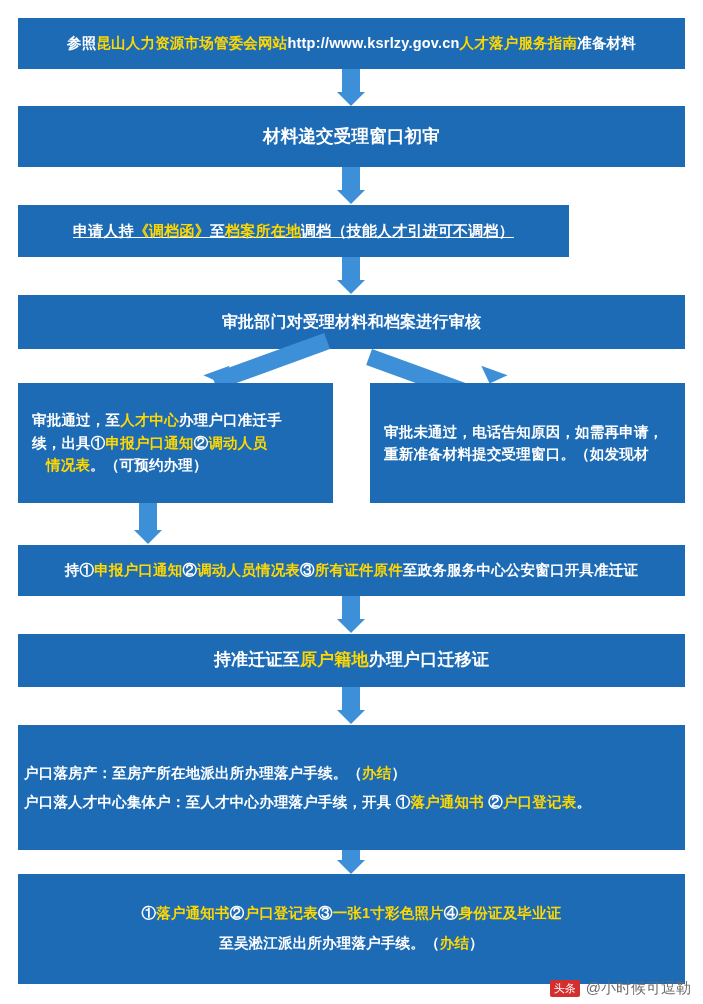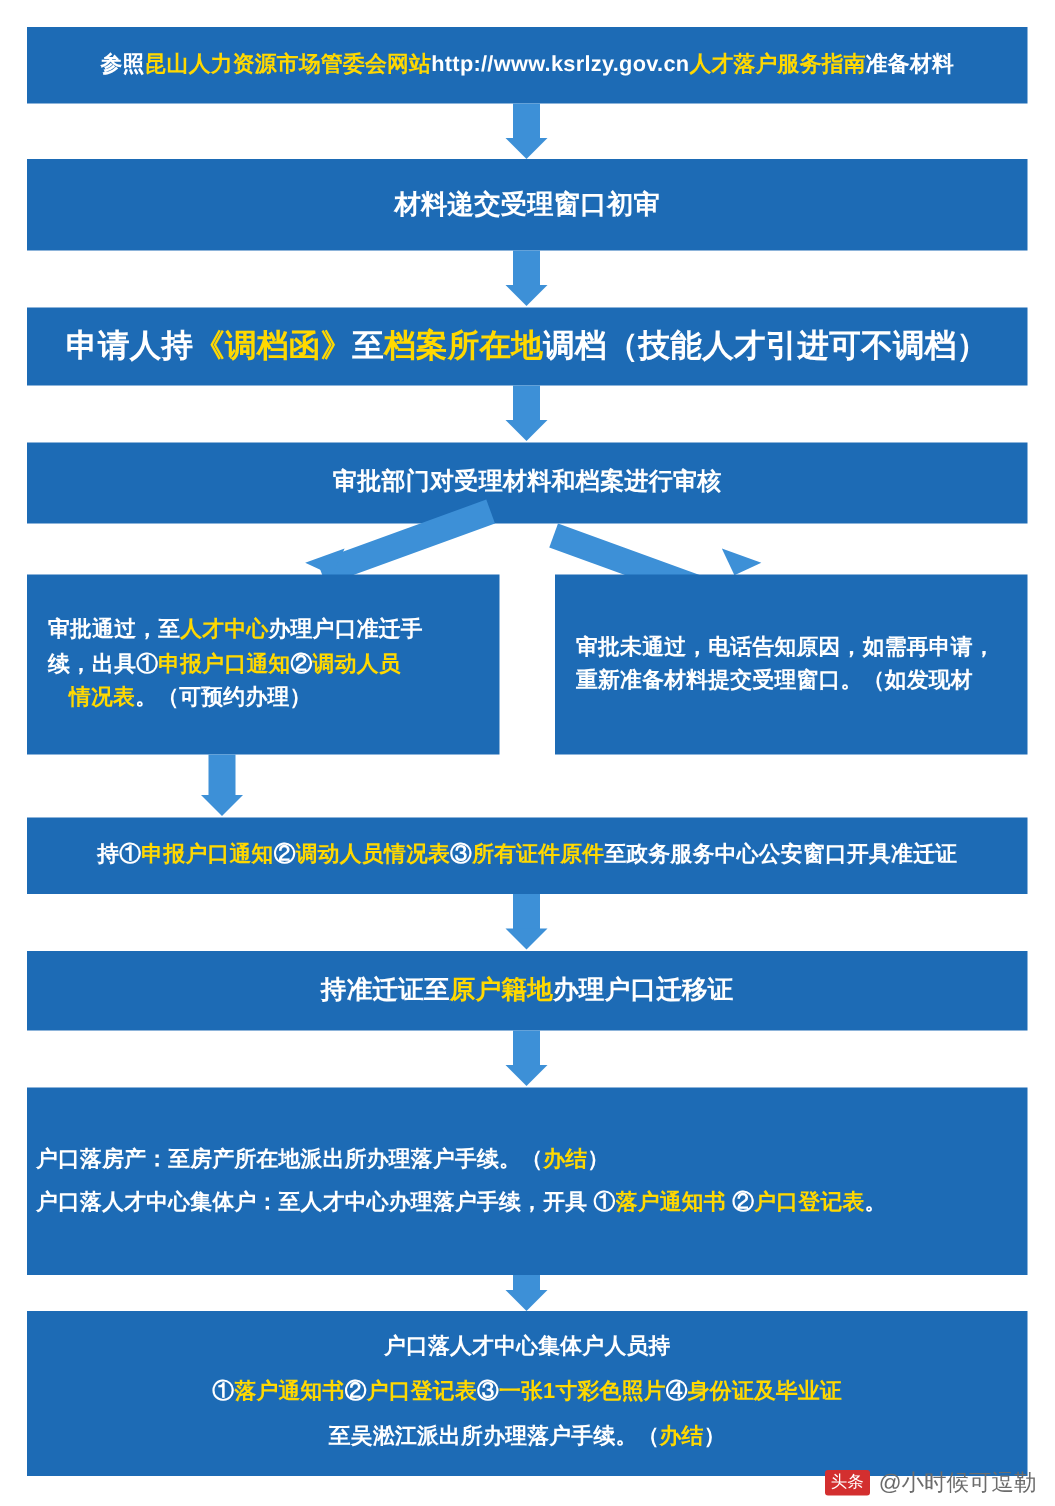--- a/index.html
+++ b/index.html
@@ -112,21 +112,21 @@
 
   <div class="box" style="left:18px; top:106px; width:667px; height:61px; font-size:17.5px;">
     <div class="box-inner" id="n2"><span style="color: rgb(255, 255, 255);">材料递交受理窗口初审</span></div>
   </div>
 
   <div class="arrow down" style="left:336px; top:167px; width:30px; height:38px;">
     <div class="shaft" style="left:6px; top:0; width:18px; height:24px;"></div>
     <div class="head" style="left:1px; top:23px;"></div>
   </div>
 
-  <div class="box" style="left:18px; top:205px; width:667px; height:52px; font-size:21px;">
+  <div class="box" style="left:18px; top:205px; width:551px; height:52px; font-size:15px;text-decoration:underline;">
     <div class="box-inner" id="n3"><span style="color: rgb(255, 255, 255);">申请人持</span><span style="color: rgb(255, 216, 0);">《调档函》</span><span style="color: rgb(255, 255, 255);">至</span><span style="color: rgb(255, 216, 0);">档案所在地</span><span style="color: rgb(255, 255, 255);">调档（技能人才引进可不调档）</span></div>
   </div>
 
   <div class="arrow down" style="left:336px; top:257px; width:30px; height:38px;">
     <div class="shaft" style="left:6px; top:0; width:18px; height:24px;"></div>
     <div class="head" style="left:1px; top:23px;"></div>
   </div>
 
   <div class="box" style="left:18px; top:295px; width:667px; height:54px; font-size:16px;">
     <div class="box-inner" id="n4"><span style="color: rgb(255, 255, 255);">审批部门对受理材料和档案进行审核</span></div>
@@ -183,21 +183,20 @@
       </div>
   </div>
 
   <div class="arrow down" style="left:336px; top:850px; width:30px; height:24px;">
     <div class="shaft" style="left:6px; top:0; width:18px; height:12px;"></div>
     <div class="head" style="left:1px; top:10px;"></div>
   </div>
 
   <div class="box" style="left:18px; top:874px; width:667px; height:110px; font-size:14.5px;">
     <div class="box-inner" id="n9" style="line-height:2.05;">
-        <div><span style="color: rgb(255, 255, 255);">户口落人才中心集体户人员持</span></div>
         <div><span style="color: rgb(255, 255, 255);">①</span><span style="color: rgb(255, 216, 0);">落户通知书</span><span style="color: rgb(255, 255, 255);">②</span><span style="color: rgb(255, 216, 0);">户口登记表</span><span style="color: rgb(255, 255, 255);">③</span><span style="color: rgb(255, 216, 0);">一张1寸彩色照片</span><span style="color: rgb(255, 255, 255);">④</span><span style="color: rgb(255, 216, 0);">身份证及毕业证</span></div>
         <div><span style="color: rgb(255, 255, 255);">至吴淞江派出所办理落户手续。（</span><span style="color: rgb(255, 216, 0);">办结</span><span style="color: rgb(255, 255, 255);">）</span></div>
       </div>
   </div>
 
   <div id="watermark">
     <span class="tt-logo">头条</span>
     <span>@小时候可逗勒</span>
   </div>
 

